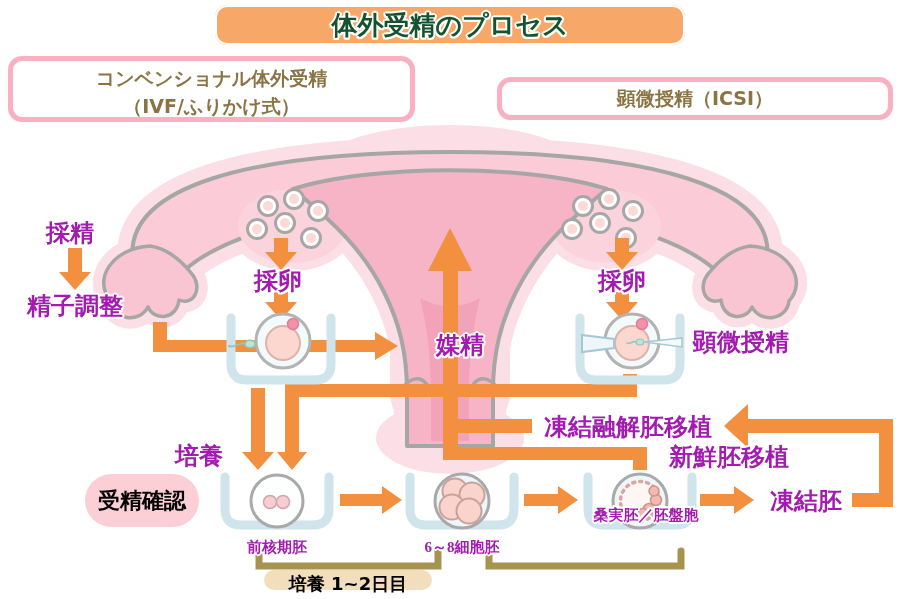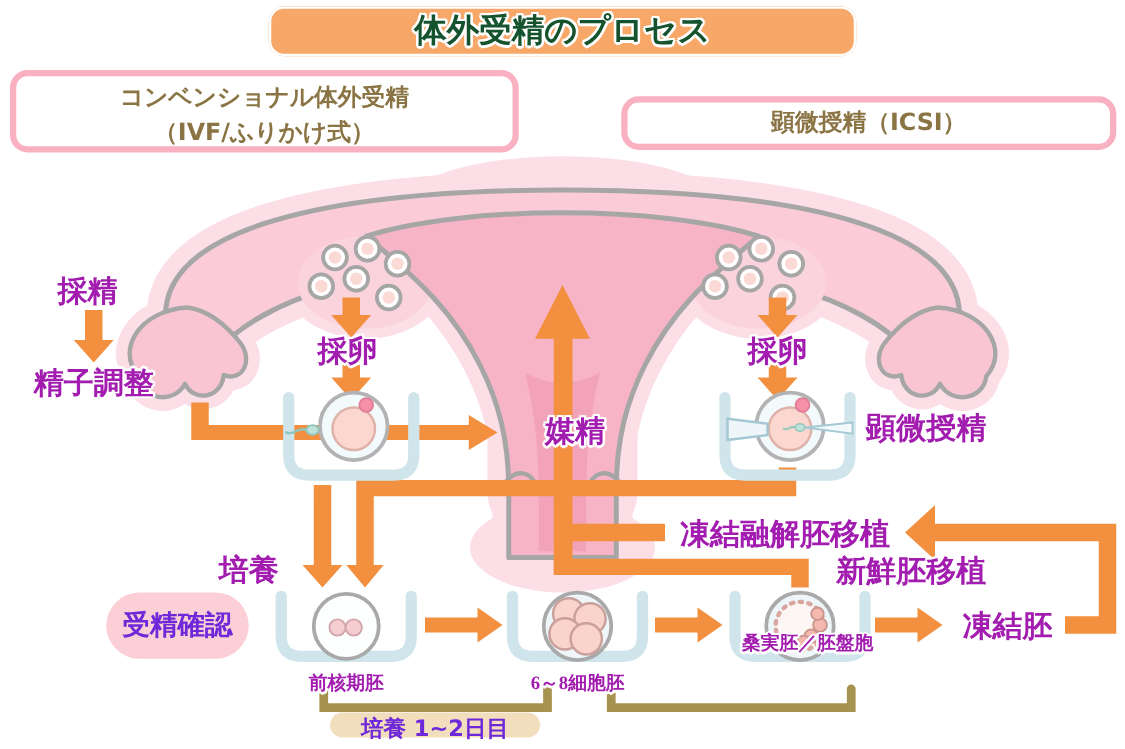--- a/index.html
+++ b/index.html
@@ -14,21 +14,21 @@
   #title-banner{position:absolute;z-index:3;left:215px;top:5px;width:470px;height:40px;
        background:#f7a869;border-radius:12px;box-shadow:0 0 0 2px #fff inset;
        text-align:center;line-height:40px;font-size:26px;}
   #title-banner span{color:#14532d;
        text-shadow:2px 0 0 #fff,-2px 0 0 #fff,0 2px 0 #fff,0 -2px 0 #fff,
                    1.5px 1.5px 0 #fff,-1.5px 1.5px 0 #fff,1.5px -1.5px 0 #fff,-1.5px -1.5px 0 #fff;}
   .method-box{position:absolute;z-index:3;background:#fff;border:5px solid #f9b0c1;
        border-radius:14px;text-align:center;color:#8a7444;font-size:19px;}
   #box-conventional{left:8px;top:56px;width:397px;height:52px;padding-top:4px;line-height:1.45;}
   #box-icsi{left:497px;top:77px;width:386px;height:33px;line-height:33px;}
-  .pill{position:absolute;z-index:2;text-align:center;color:#6d28d9;}
+  .pill{position:absolute;z-index:2;text-align:center;color:#000000;}
   #pill-fertilization{left:85px;top:474px;width:114px;height:53px;border-radius:27px;
        background:#fccfd6;font-size:22px;line-height:53px;}
   #pill-culture1{left:264px;top:570px;width:168px;height:20px;border-radius:14px;
        background:#f2debc;font-size:18px;line-height:28px;}
   #pill-culture2{left:490px;top:570px;width:191px;height:28px;border-radius:14px;
        background:#f2debc;font-size:18px;line-height:28px;}
 </style>
 </head>
 <body>
 

